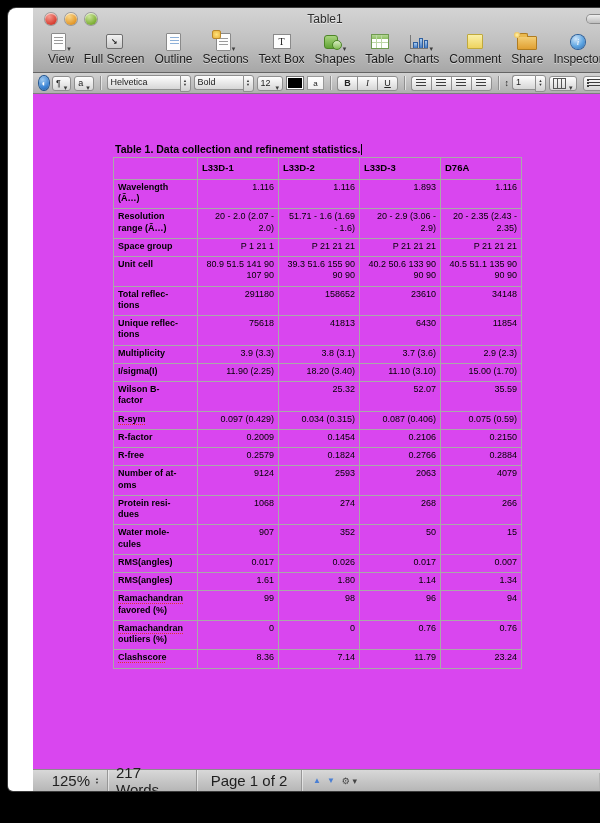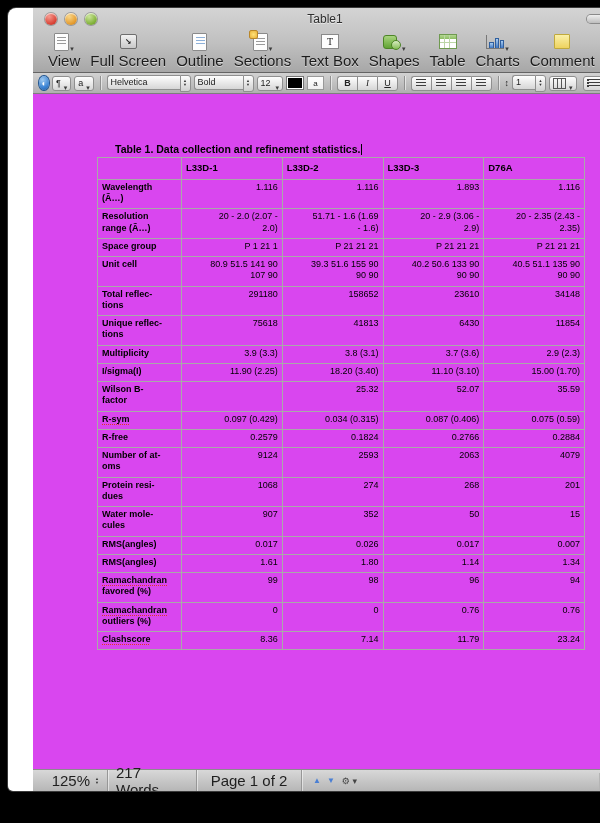--- a/index.html
+++ b/index.html
@@ -15,21 +15,21 @@
   .light.red{background:radial-gradient(circle at 35% 30%,#f6998e,#da4437 65%,#a92a20);}
   .light.yellow{background:radial-gradient(circle at 35% 30%,#f8d689,#e59c2f 65%,#b6741c);}
   .light.green{background:radial-gradient(circle at 35% 30%,#cbe59a,#82b23a 65%,#5d8a25);}
   .wtitle{position:absolute;left:0;right:0;text-align:center;font-size:12px;color:#2e2e2e;text-shadow:0 1px 0 rgba(255,255,255,.6);}
   .lozenge{position:absolute;right:10px;top:7px;width:20px;height:8px;border-radius:4px;
     background:linear-gradient(#efefef,#bdbdbd);box-shadow:0 0 0 1px #8a8a8a;}
   
   .toolbar{height:40px;display:flex;align-items:flex-start;padding:2px 8px 0 10px;}
   .titem{display:flex;flex-direction:column;align-items:center;margin:0 5px;cursor:default;}
   .ticon{height:19px;display:flex;align-items:center;}
-  .tlabel{font-size:15px;color:#1c1c1c;margin-top:1px;white-space:nowrap;text-shadow:0 1px 0 rgba(255,255,255,.5);}
+  .tlabel{font-size:12px;color:#1c1c1c;margin-top:1px;white-space:nowrap;text-shadow:0 1px 0 rgba(255,255,255,.5);}
   .dd::after{content:"▾";font-size:7px;color:#3c3c3c;margin-left:1px;position:relative;top:4px;}
   .sp30{width:26px;}.sp18{width:14px;}.sp34{width:30px;}
   
   .ic-doc,.ic-outline{width:13px;height:16px;background:#fdfdfd;border:1px solid #8a8a8a;border-radius:1px;position:relative;}
   .ic-doc::after{content:"";position:absolute;left:2px;right:2px;top:3px;height:9px;
     background:repeating-linear-gradient(#9a9a9a 0 1px,transparent 1px 3px);}
   .ic-outline::after{content:"";position:absolute;left:3px;right:1px;top:3px;height:9px;
     background:repeating-linear-gradient(#8db0d8 0 1px,transparent 1px 3px);}
   .ic-fullscreen{width:15px;height:13px;border:1px solid #6e6e6e;border-radius:2px;
     background:linear-gradient(#f2f2f2,#c9c9c9);display:flex;align-items:center;justify-content:center;}
@@ -95,21 +95,21 @@
     background:linear-gradient(to right,transparent 0 3px,#555 3px 4px,transparent 4px 7px,#555 7px 8px,transparent 8px);}
   .listx{width:11px;height:8px;background:repeating-linear-gradient(#3d3d3d 0 1px,transparent 1px 3px);
     border-left:2px dotted #3d3d3d;padding-left:1px;}
   .spc-ic::after{content:"↕";font-size:9px;}
   .b-glyph{font-weight:bold;}.i-glyph{font-style:italic;font-family:"Liberation Serif",serif;}.u-glyph{text-decoration:underline;}
   .push{flex:1;}
   
   .content{flex:1;position:relative;background:#d946ef;overflow:hidden;text-decoration:underline;}
   .doc-title{position:absolute;left:82px;top:49px;font-size:10.5px;font-weight:bold;color:#000;}
   .caret{display:inline-block;width:1px;height:11px;background:#000;margin-left:1px;vertical-align:-2px;}
-  table.stats{position:absolute;left:64px;top:63px;width:488px;border-collapse:collapse;table-layout:fixed;}
+  table.stats{position:absolute;left:80px;top:63px;width:409px;border-collapse:collapse;table-layout:fixed;}
   table.stats col.c0{width:84px;}
   table.stats th,table.stats td{border:1px solid #a9a9a9;font-size:9px;vertical-align:top;
     padding:2px 4px 4px;white-space:pre-wrap;line-height:1.25;color:#000;}
   table.stats thead th{font-size:9.5px;font-weight:bold;text-align:left;padding:4px 4px 5px;}
   td.rlabel{font-weight:bold;text-align:left;margin-left:40px;}
   td.val{text-align:right;}
   .misspelled{text-decoration:underline dotted #e0362b;text-decoration-thickness:1px;text-underline-offset:2px;}
   
   .vscroll{position:absolute;right:0;top:0;bottom:0;width:15px;background:#fafafa;border-left:1px solid #c9c9c9;}
   .scroll-up,.scroll-down{position:absolute;left:0;right:0;text-align:center;font-size:7px;color:#666;line-height:8px;}
@@ -426,41 +426,48 @@
             <td class="val">35.59</td>
           </tr>
           <tr>
             <td class="rlabel"><span class="misspelled">R-sym</span></td>
             <td class="val">0.097 (0.429)</td>
             <td class="val">0.034 (0.315)</td>
             <td class="val">0.087 (0.406)</td>
             <td class="val">0.075 (0.59)</td>
           </tr>
           <tr>
+            <td class="rlabel">R-factor</td>
+            <td class="val">0.2009</td>
+            <td class="val">0.1454</td>
+            <td class="val">0.2106</td>
+            <td class="val">0.2150</td>
+          </tr>
+          <tr>
             <td class="rlabel">R-free</td>
             <td class="val">0.2579</td>
             <td class="val">0.1824</td>
             <td class="val">0.2766</td>
             <td class="val">0.2884</td>
           </tr>
           <tr>
             <td class="rlabel">Number of at-
 oms</td>
             <td class="val">9124</td>
             <td class="val">2593</td>
             <td class="val">2063</td>
             <td class="val">4079</td>
           </tr>
           <tr>
             <td class="rlabel">Protein resi-
 dues</td>
             <td class="val">1068</td>
             <td class="val">274</td>
             <td class="val">268</td>
-            <td class="val">201</td>
+            <td class="val">266</td>
           </tr>
           <tr>
             <td class="rlabel">Water mole-
 cules</td>
             <td class="val">907</td>
             <td class="val">352</td>
             <td class="val">50</td>
             <td class="val">15</td>
           </tr>
           <tr>

